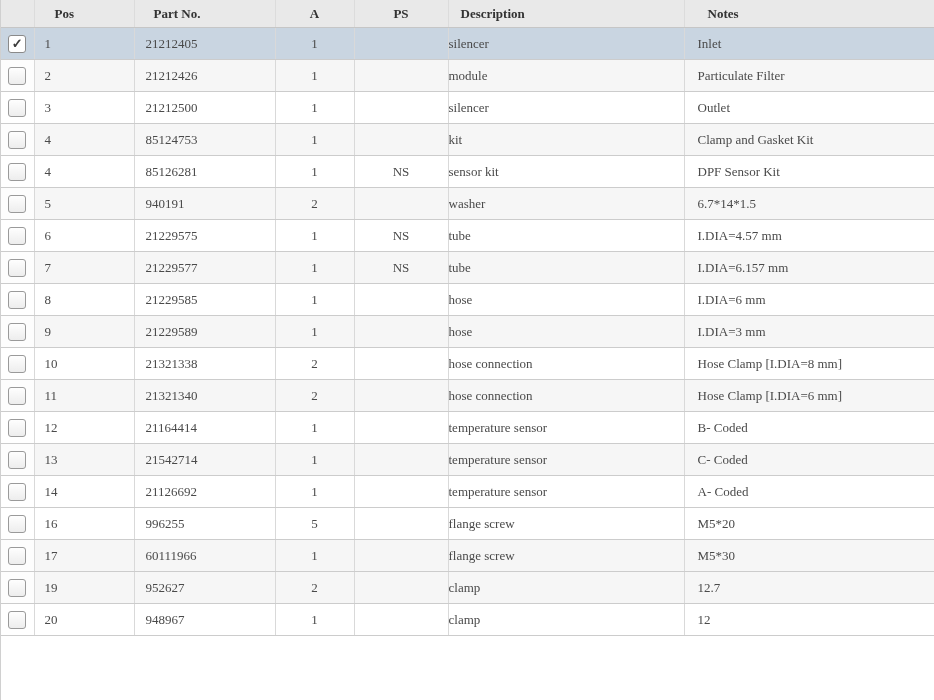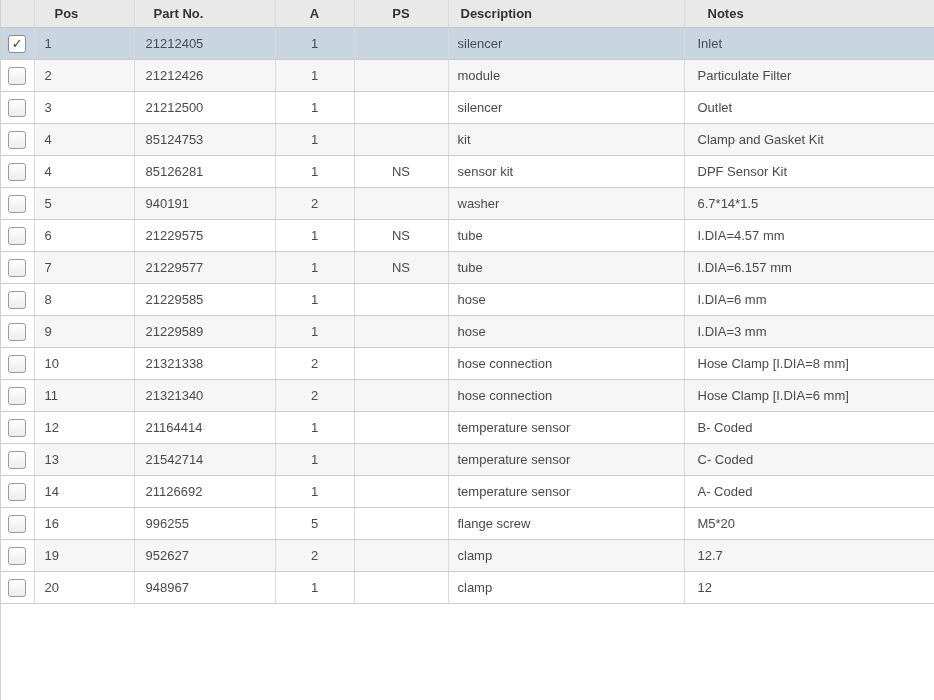--- a/index.html
+++ b/index.html
@@ -15,20 +15,21 @@
     background: #fff;
     border-left: 1px solid #d0d0d0;
     box-sizing: border-box;
   }
   table.parts-table {
     width: 934px;
     border-collapse: collapse;
     table-layout: fixed;
     font-size: 13px;
     color: #4a4a4a;
+    font-family: Liberation Serif, serif;
   }
   
   col.c-select { width: 33px; }
   col.c-pos { width: 100px; }
   col.c-part_no { width: 141px; }
   col.c-a { width: 79px; }
   col.c-ps { width: 94px; }
   col.c-description { width: 236px; }
   col.c-notes { width: 251px; }
 
@@ -66,21 +67,21 @@
   tbody tr.even td { background: #f6f6f6; }
   tbody tr.even td.col-select { background: #fdfdfd; }
   tbody tr.selected td { background: #c9d5e1; }
   tbody tr.selected td.col-select { background: #c9d5e1; }
 
   td.col-select { text-align: center; }
   td.col-pos { padding-left: 10px; }
   td.col-part_no { padding-left: 11px; }
   td.col-a { text-align: center; }
   td.col-ps { text-align: center; }
-  td.col-description { padding-left: 9px; }
+  td.col-description { }
   td.col-notes { padding-left: 13px; }
 
   .checkbox {
     display: inline-block;
     width: 16px;
     height: 16px;
     line-height: 15px;
     border: 1px solid #9a9a9a;
     border-radius: 3px;
     background: linear-gradient(#fefefe, #ededed);
@@ -262,20 +263,29 @@
           <td class="col-select"><span class="checkbox"></span></td>
           <td class="col-pos">16</td>
           <td class="col-part_no">996255</td>
           <td class="col-a">5</td>
           <td class="col-ps"></td>
           <td class="col-description">flange screw</td>
           <td class="col-notes">M5*20</td>
         </tr>
         <tr class="even">
           <td class="col-select"><span class="checkbox"></span></td>
+          <td class="col-pos">17</td>
+          <td class="col-part_no">60111966</td>
+          <td class="col-a">1</td>
+          <td class="col-ps"></td>
+          <td class="col-description">flange screw</td>
+          <td class="col-notes">M5*30</td>
+        </tr>
+        <tr class="even">
+          <td class="col-select"><span class="checkbox"></span></td>
           <td class="col-pos">19</td>
           <td class="col-part_no">952627</td>
           <td class="col-a">2</td>
           <td class="col-ps"></td>
           <td class="col-description">clamp</td>
           <td class="col-notes">12.7</td>
         </tr>
         <tr>
           <td class="col-select"><span class="checkbox"></span></td>
           <td class="col-pos">20</td>

